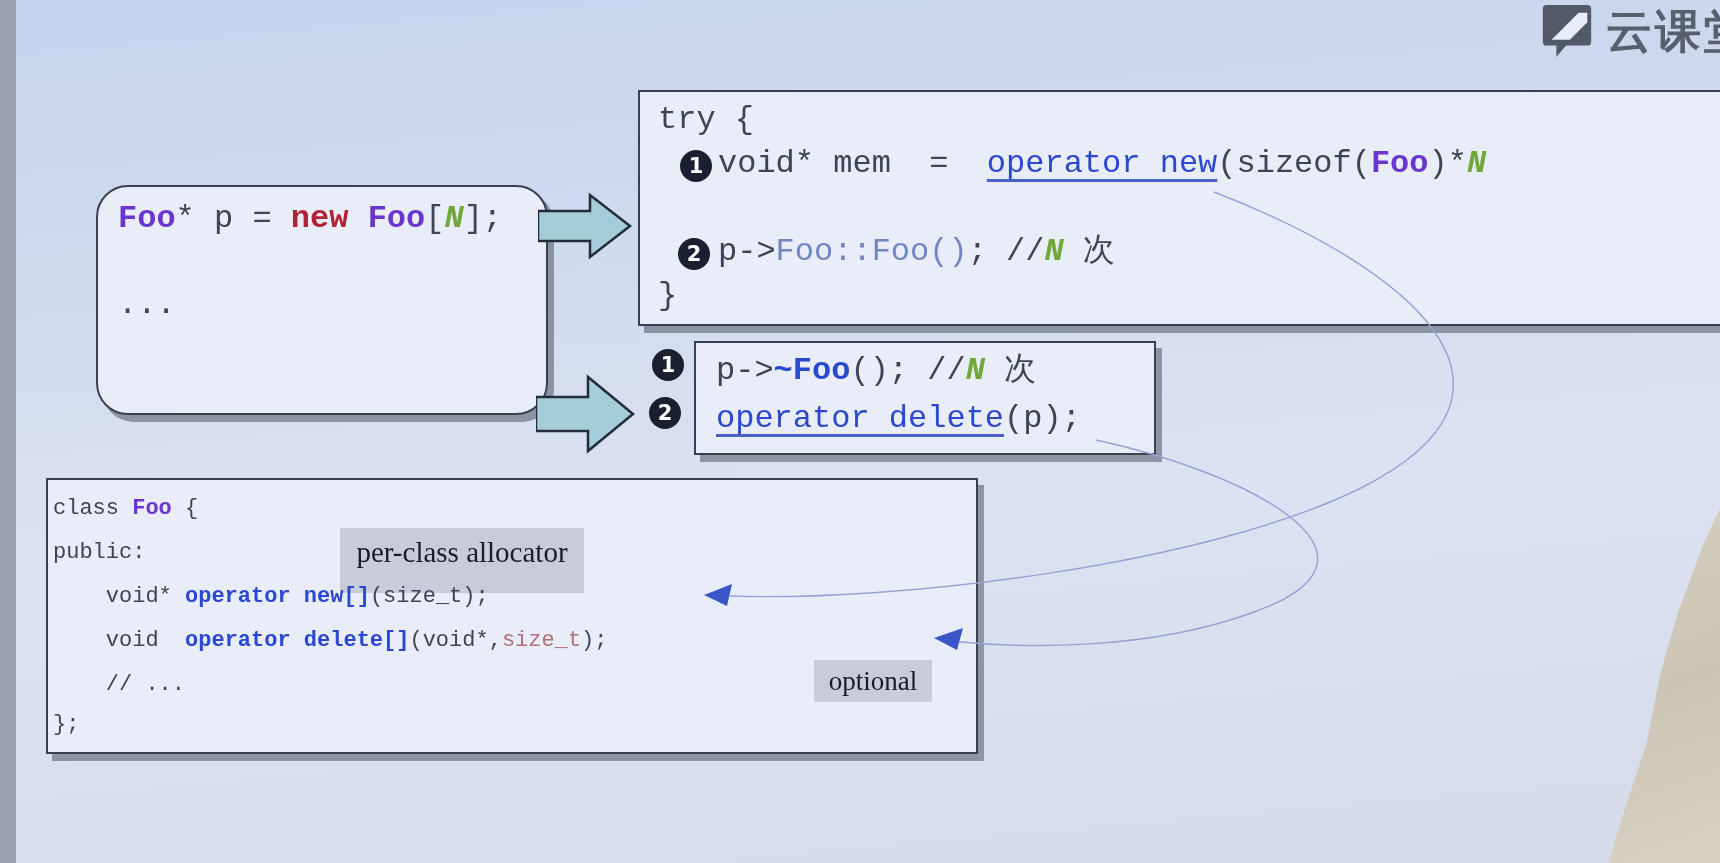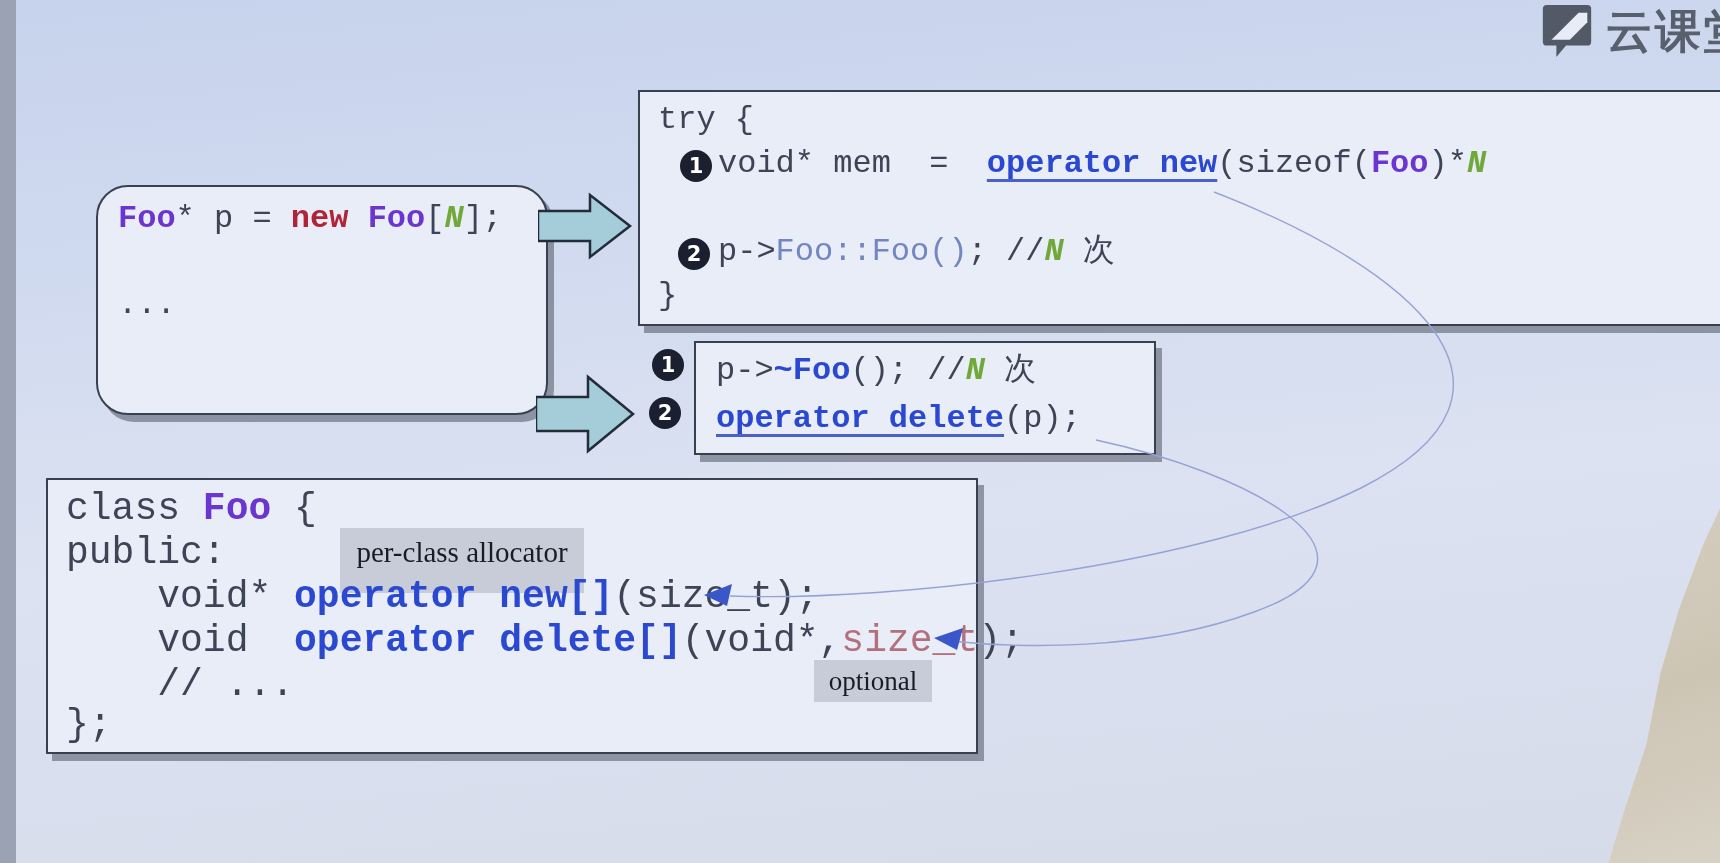--- a/index.html
+++ b/index.html
@@ -14,26 +14,26 @@
     box-shadow:6px 7px 0 rgba(58,64,80,.48);
   }
   #source-box{left:80px;top:185px;width:448px;height:226px;border-radius:32px;}
   #try-box{left:622px;top:90px;width:1105px;height:232px;}
   #delete-box{left:678px;top:341px;width:458px;height:110px;}
   #class-box{left:30px;top:478px;width:928px;height:272px;}
   .code-line{
     position:absolute;left:20px;white-space:pre;
     font:32px/36px "Liberation Mono", monospace;color:#3d4456;
   }
-  #class-box .code-line{font-size:38px;line-height:38px;left:18px;}
+  #class-box .code-line{font-size:22px;line-height:38px;left:5px;}
   .tok-plain{color:#3d4456;}
   .tok-purple{color:#6b35cf;font-weight:bold;}
   .tok-red{color:#b02437;font-weight:bold;}
   .tok-blue{color:#2b49d0;font-weight:bold;}
-  .tok-blue-u{color:#2b49d0;font-weight:bold;text-decoration:underline;text-decoration-color:#4a62c8;text-underline-offset:7px;text-align:right;}
+  .tok-blue-u{color:#2b49d0;font-weight:normal;text-decoration:underline;text-decoration-color:#4a62c8;text-underline-offset:7px;text-align:right;}
   .tok-steel{color:#7186c2;}
   .tok-green{color:#71a83a;font-weight:bold;font-style:italic;}
   .tok-pink{color:#b46f7d;}
   .badge{
     position:absolute;width:32px;height:32px;border-radius:50%;
     background:#1a2030;color:#ffffff;text-align:center;
     font:bold 21px/32px "DejaVu Sans", sans-serif;
   }
   .gray-label{
     position:absolute;background:#c7ccd8;color:#181c24;text-align:center;

